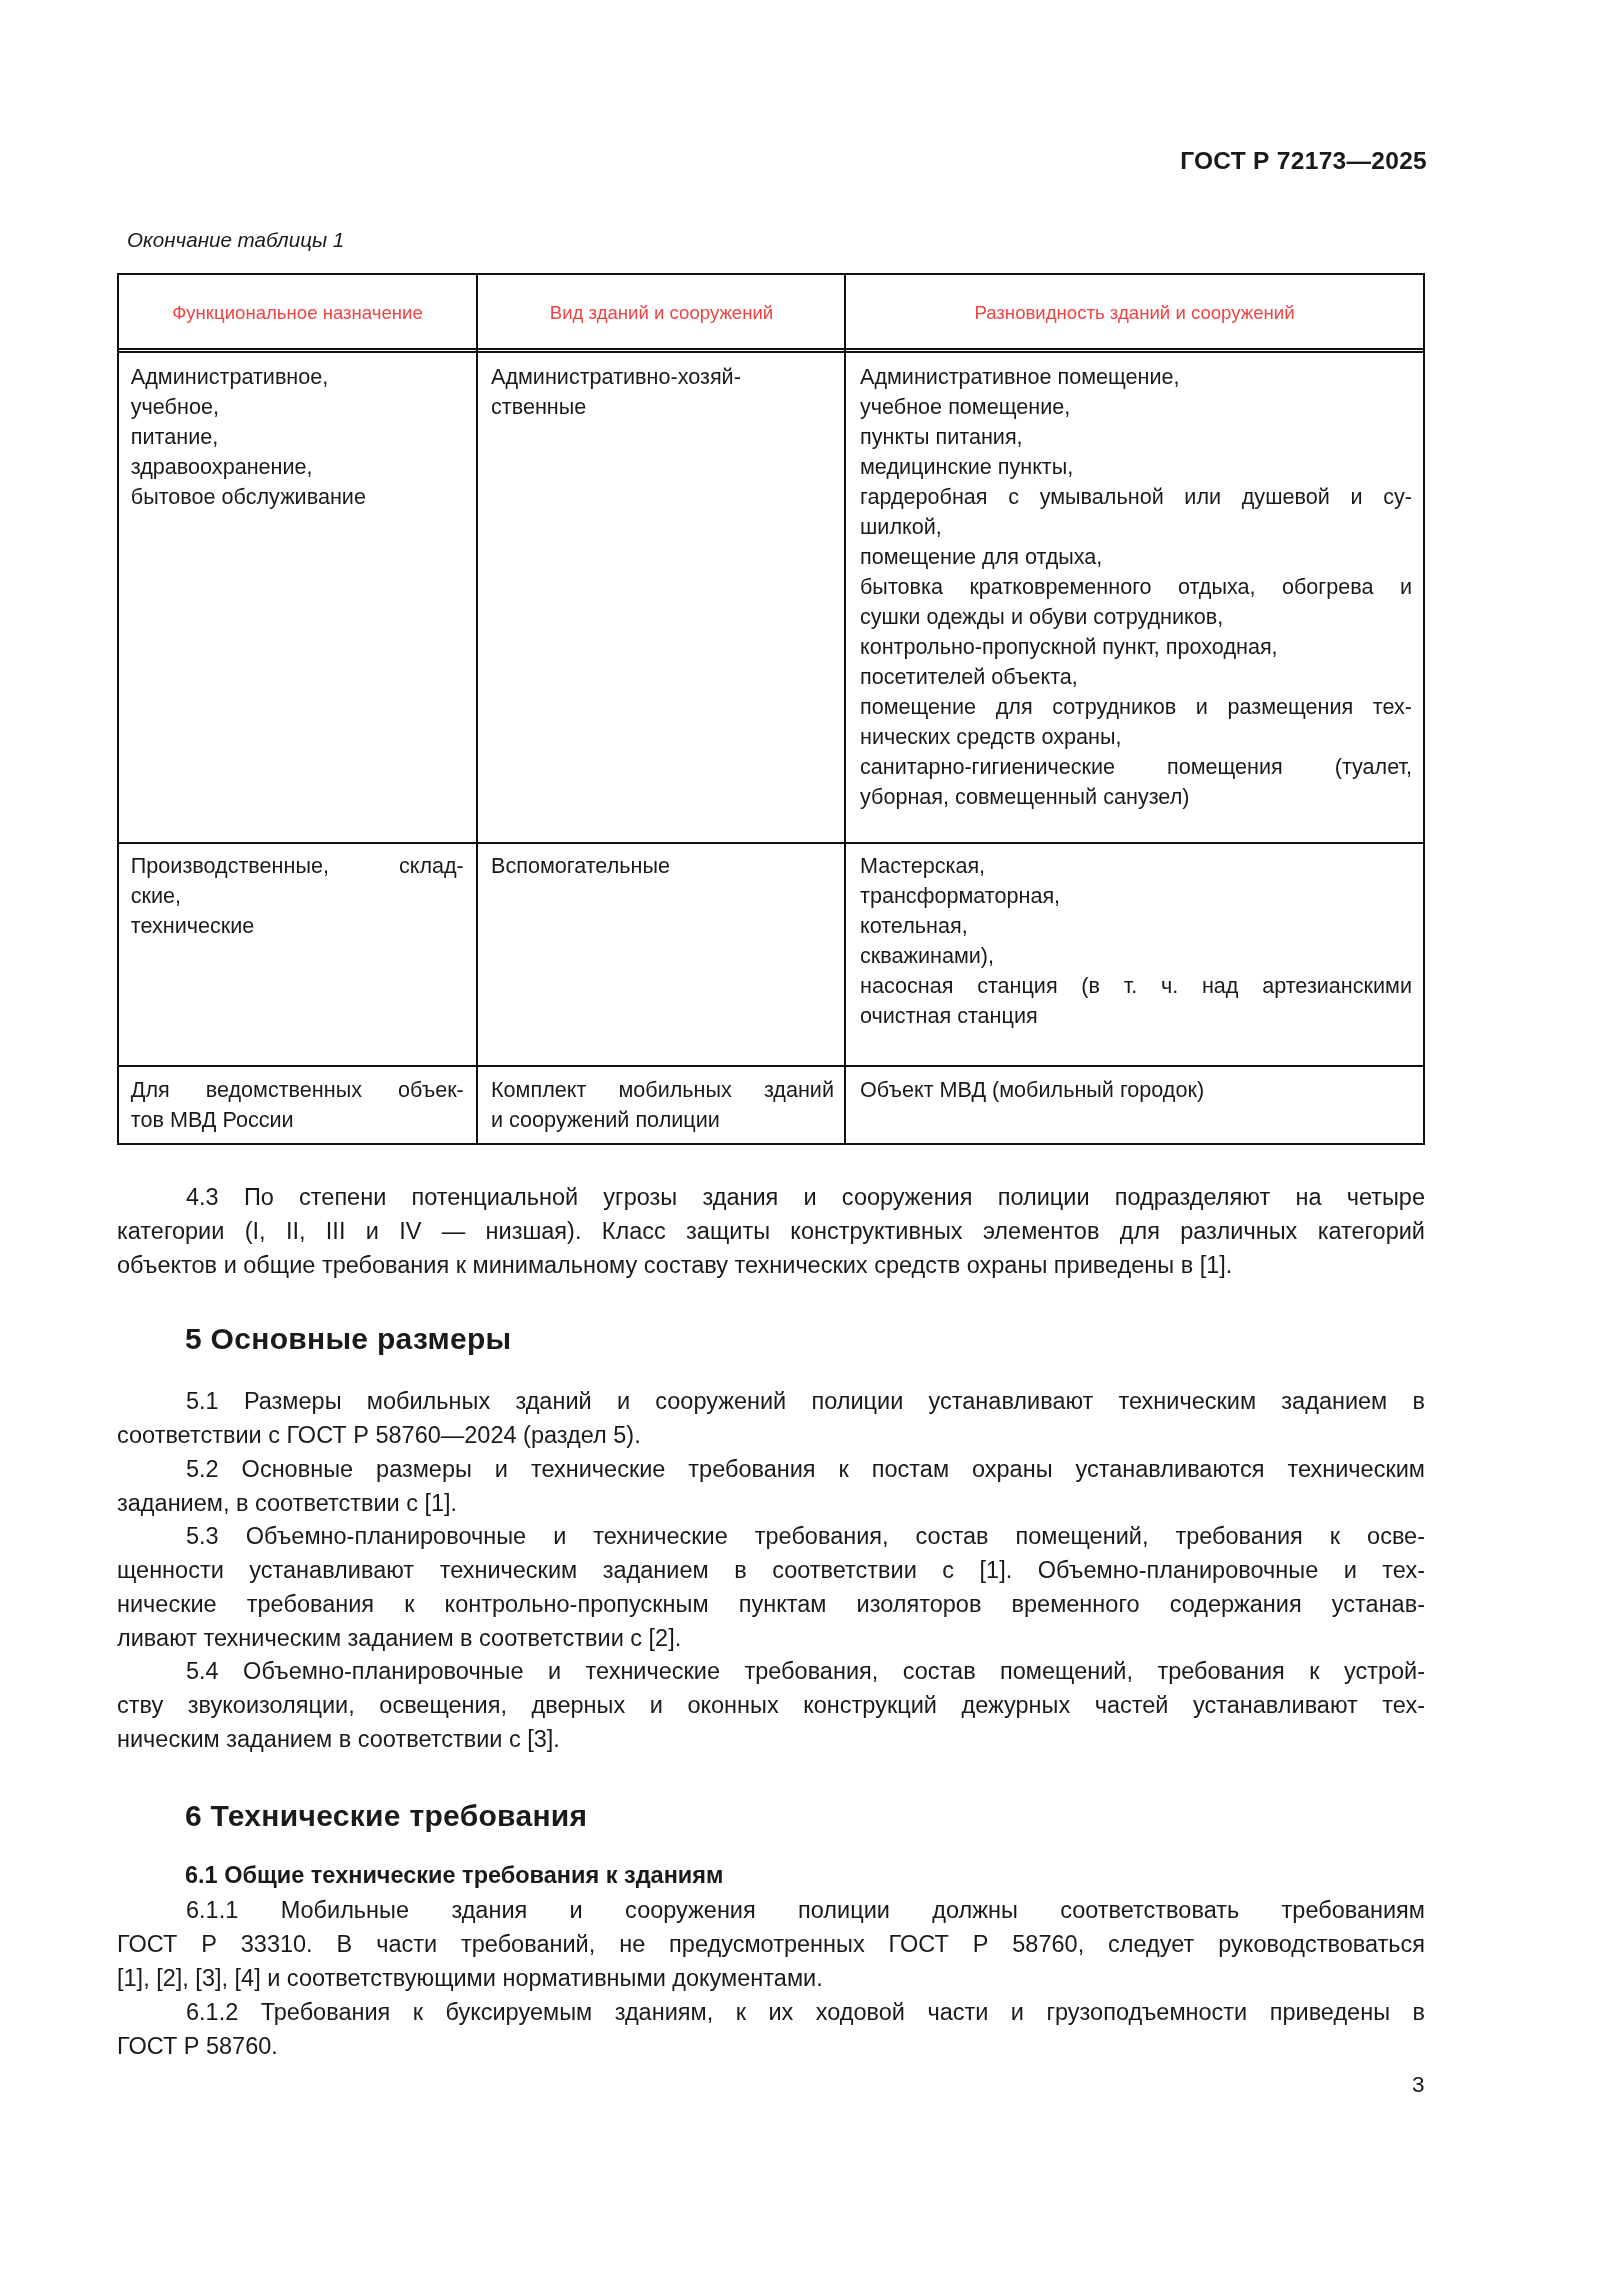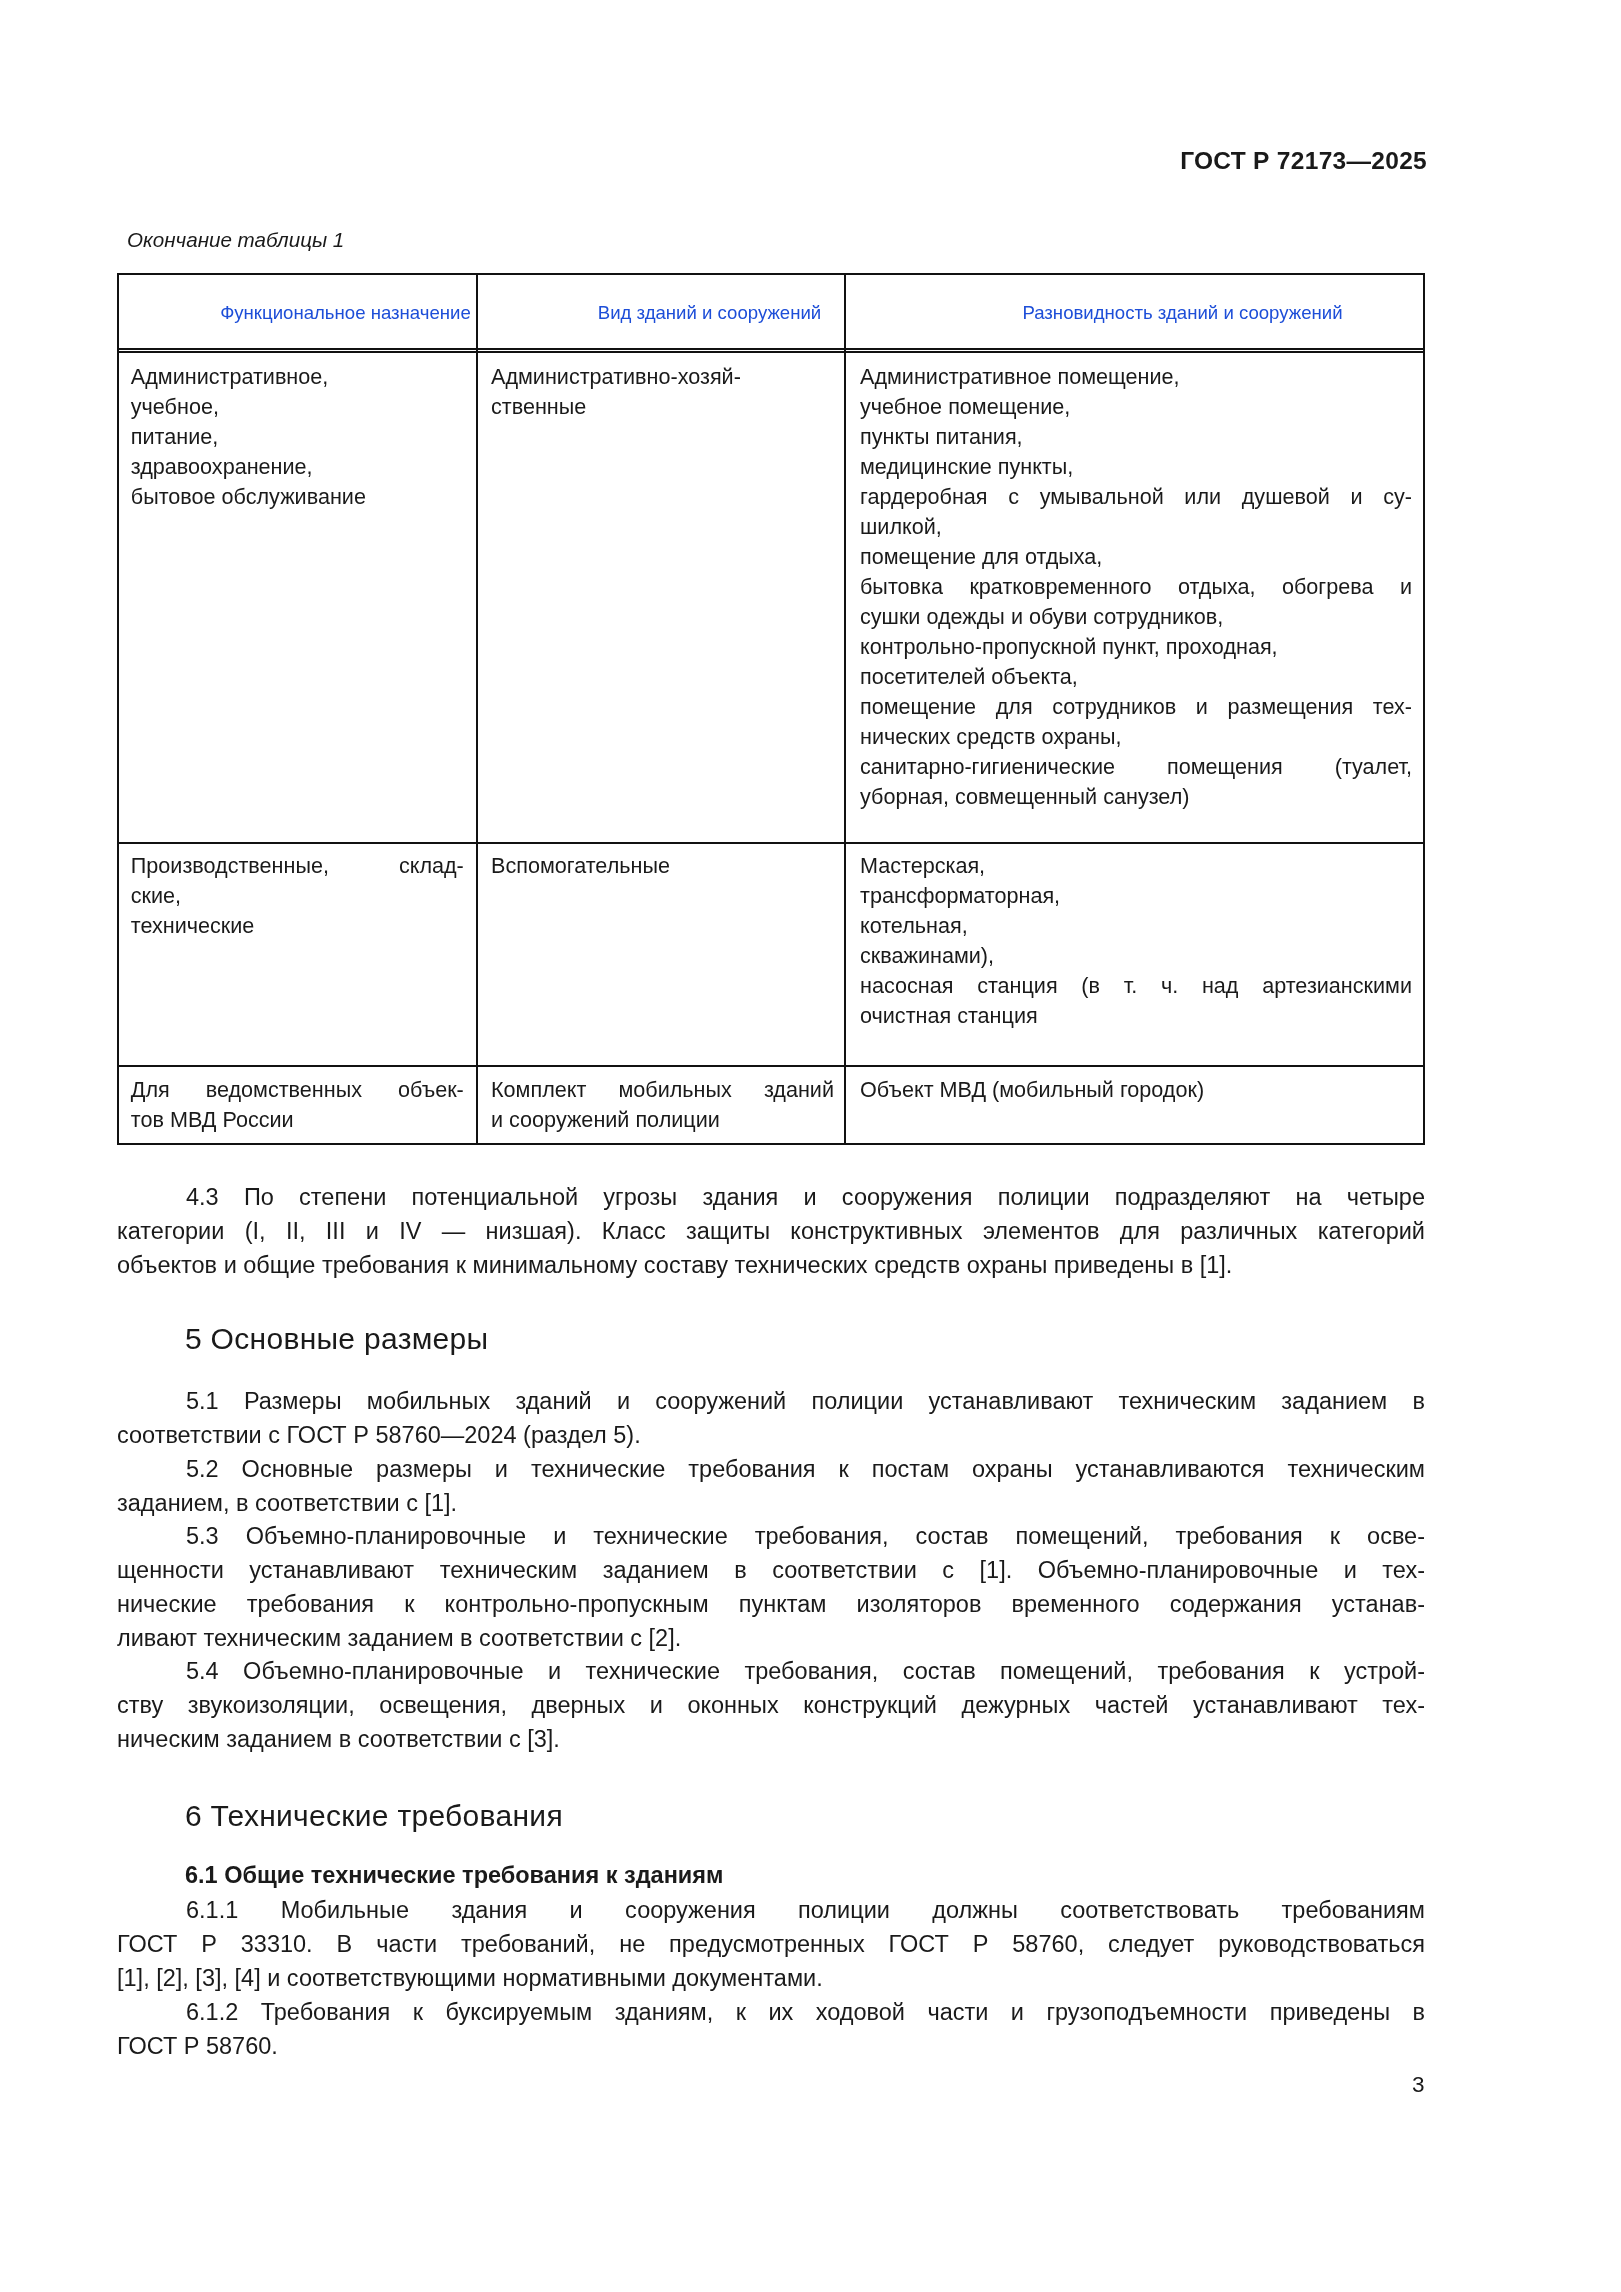--- a/index.html
+++ b/index.html
@@ -9,31 +9,31 @@
   .doc-code { left: 1160px; top: 147px; width: 267px; font-size: 24.5px; font-weight: bold; text-align: right; letter-spacing: 0.3px; }
   .caption { left: 127px; top: 228px; font-size: 20.6px; font-style: italic; }
 
   
   .tbl { position: absolute; left: 117px; top: 273px; width: 1308px; height: 872px;
          border: 2.9px solid #111; box-sizing: border-box; }
   .vline { position: absolute; top: 0; bottom: 0; width: 0; border-left: 2px solid #111; }
   .hline { position: absolute; left: 0; right: 0; height: 0; border-top: 2px solid #111; }
   .hline.thick { border-top-width: 2.9px; }
   .th { position: absolute; top: 0; height: 75px; display: flex; align-items: center; justify-content: center;
-        font-size: 18.6px; color: #1d4ed8; padding-left: 48px; }
+        font-size: 18.6px; color: #ef4444; }
   .cell { position: absolute; font-size: 21.6px; line-height: 30px; color: #1a1a1a; }
   .cell .ln { display: block; white-space: nowrap; }
   .cell .j { text-align: justify; text-align-last: justify; white-space: normal; }
 
   
   .p { position: absolute; left: 117px; width: 1308px; font-size: 23.5px; line-height: 34px; }
   .p .ln { display: block; white-space: normal; text-align: justify; text-align-last: justify; height: 34px; overflow: hidden; }
   .p .ln.last { text-align-last: left; }
   .p .ln.ind { padding-left: 69px; }
-  .h1 { position: absolute; left: 185px; font-size: 30px; font-weight: normal; letter-spacing: 0.3px; }
+  .h1 { position: absolute; left: 185px; font-size: 30px; font-weight: bold; letter-spacing: 0.3px; }
   .h2 { position: absolute; left: 185px; font-size: 23.5px; font-weight: bold; }
   .pagenum { position: absolute; left: 1402px; top: 2072px; width: 22.5px; text-align: right; font-size: 22.5px; }
 </style>
 </head>
 <body>
 
 <div class="abs doc-code">ГОСТ Р 72173—2025</div>
 <div class="abs caption">Окончание таблицы 1</div>
 
 <div class="tbl">

